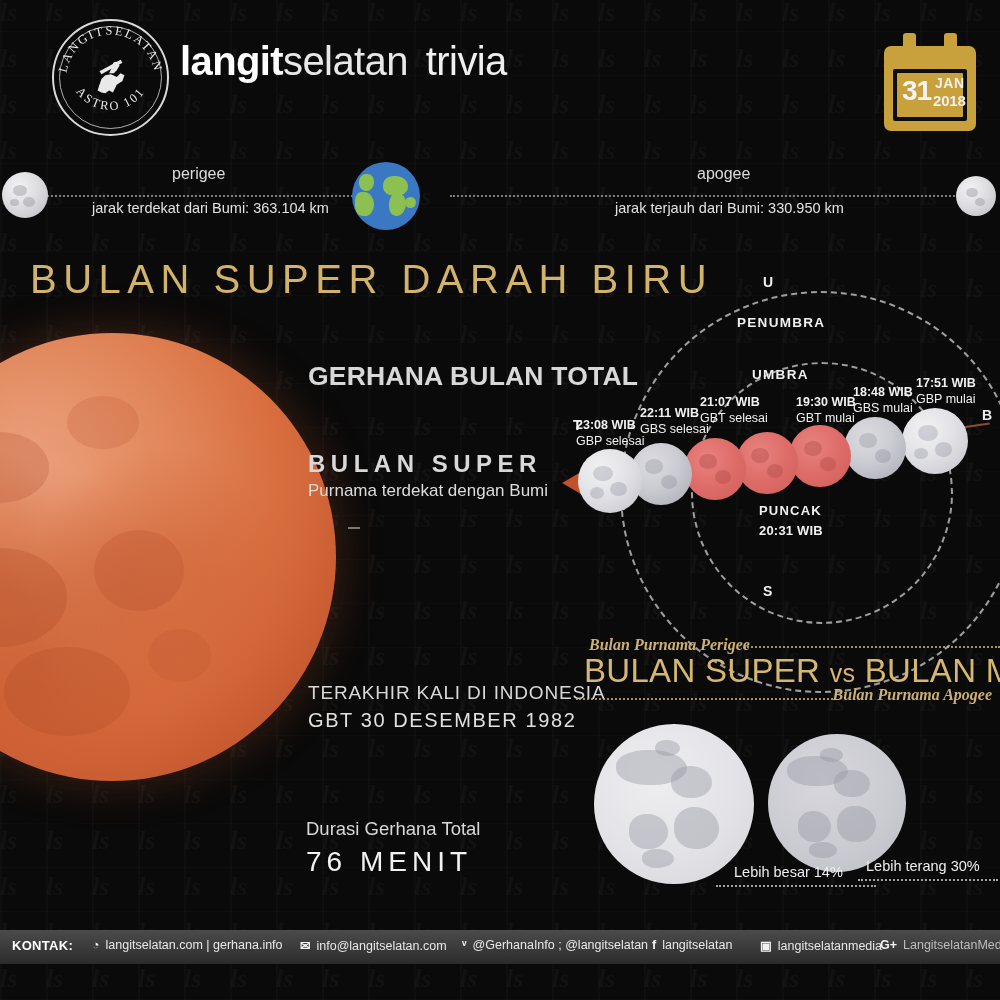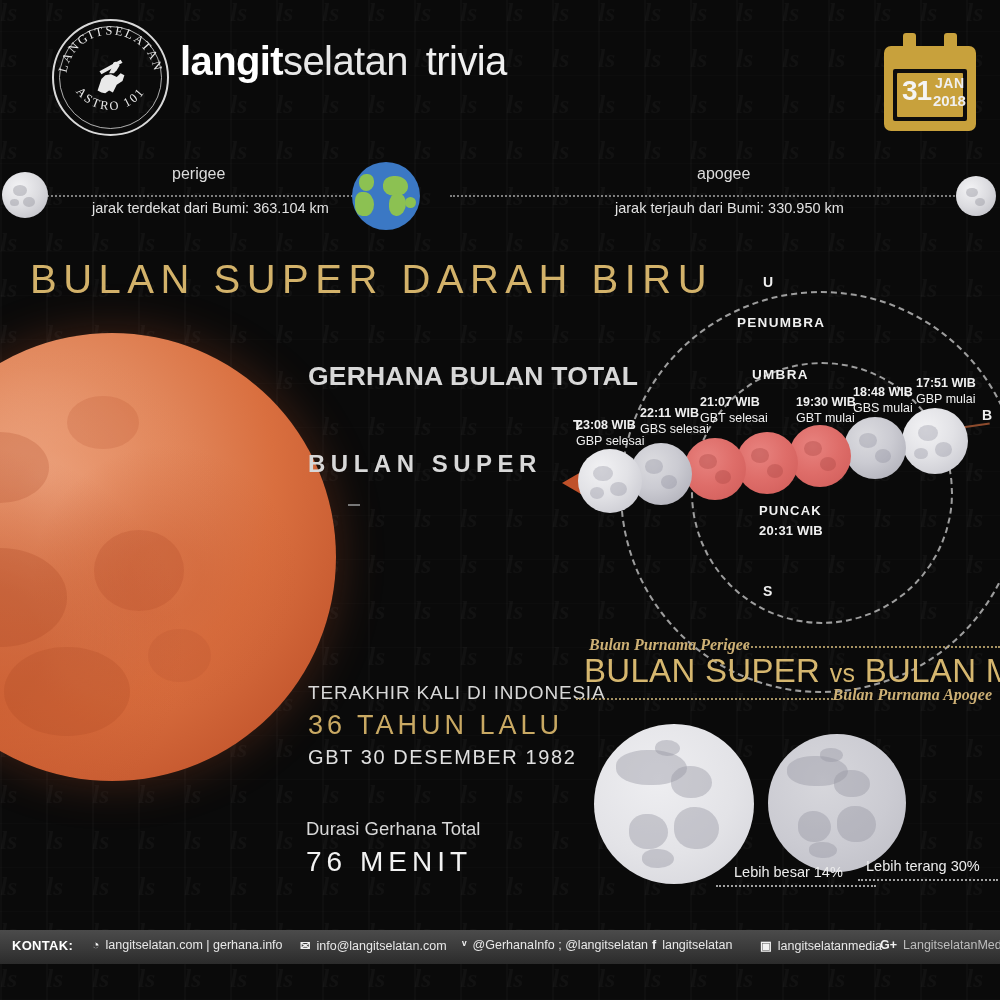--- a/index.html
+++ b/index.html
@@ -740,27 +740,27 @@
     <div class="crater" style="left:58%;top:66%;width:14%;height:12%;background:rgba(178,78,44,.18)"></div>
 
   </div>
 
   <div id="col">
     <div>
       <div class="h-big">GERHANA BULAN TOTAL</div>
     </div>
     <div id="blk2">
       <div class="h-sp">BULAN SUPER</div>
+      <div class="sub">Purnama terdekat dengan Bumi</div>
     </div>
     <div class="dash-sep"></div>
   </div>
 
   <div id="lastblk">
     <div id="lb1">TERAKHIR KALI DI INDONESIA</div>
-    <div id="lb2">36 TAHUN LALU</div>
     <div id="lb3">GBT 30 DESEMBER 1982</div>
   </div>
 
   <div id="durblk">
     <div id="du1">Durasi Gerhana Total</div>
     <div id="du2">76 MENIT</div>
   </div>
 
   <div id="diagram">
     <div class="shadow-arc" id="penumbra"></div>

